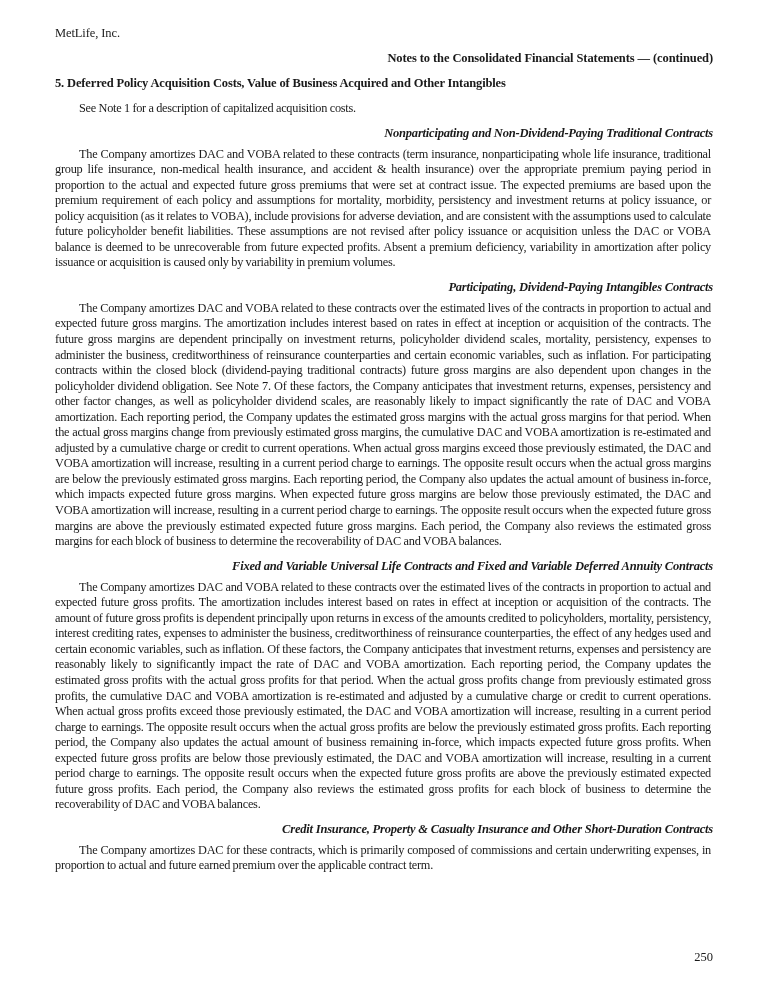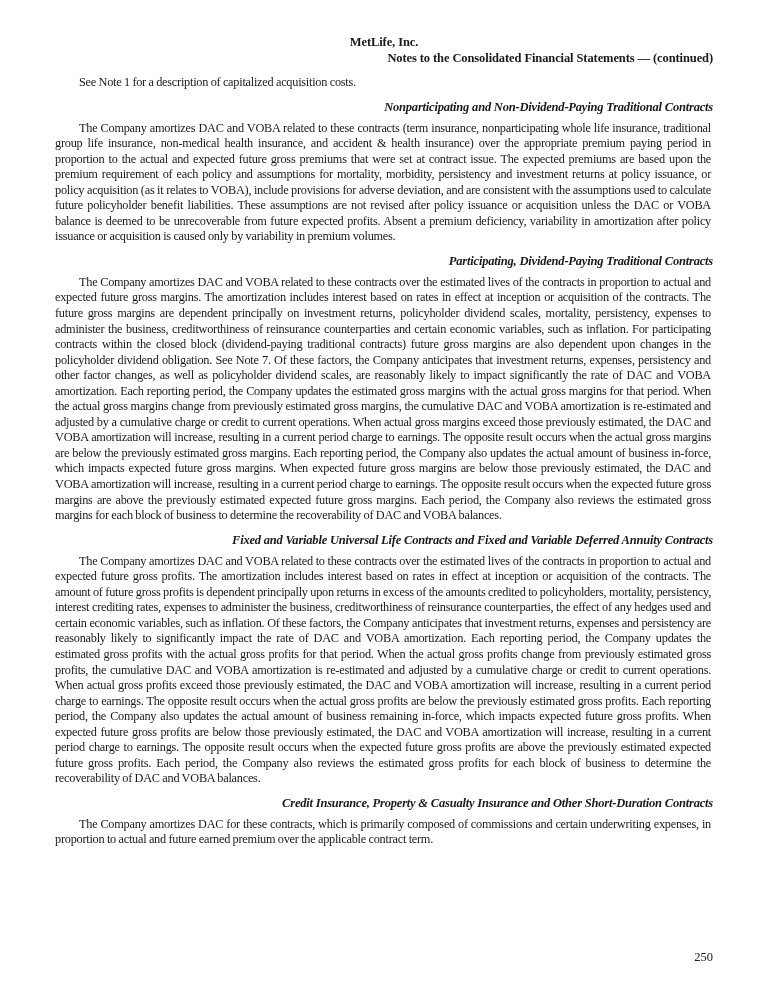--- a/index.html
+++ b/index.html
@@ -17,24 +17,23 @@
     }
     .page {
       position: absolute;
       left: 55px;
       top: 0;
       width: 658px;
     }
     .company-title {
       position: absolute;
       left: 0;
-      top: 35px;
+      top: 26px;
       width: 658px;
-      text-align: center;
-      font-weight: bold;
+      font-weight: normal;
       font-size: 12.5px;
       letter-spacing: -0.1px;
     }
     .notes-title {
       position: absolute;
       left: 0;
       top: 51px;
       width: 658px;
       text-align: right;
       font-weight: bold;
@@ -86,26 +85,27 @@
     }
   </style>
 </head>
 <body>
 
 <div class="page">
   <div class="company-title">MetLife, Inc.</div>
   <div class="notes-title">Notes to the Consolidated Financial Statements — (continued)</div>
 
   <div class="flow">
+    <div class="section-title">5. Deferred Policy Acquisition Costs, Value of Business Acquired and Other Intangibles</div>
     <p class="para intro">See Note 1 for a description of capitalized acquisition costs.</p>
 
     <div class="subhead">Nonparticipating and Non-Dividend-Paying Traditional Contracts</div>
     <p class="para">The Company amortizes DAC and VOBA related to these contracts (term insurance, nonparticipating whole life insurance, traditional group life insurance, non-medical health insurance, and accident &amp; health insurance) over the appropriate premium paying period in proportion to the actual and expected future gross premiums that were set at contract issue. The expected premiums are based upon the premium requirement of each policy and assumptions for mortality, morbidity, persistency and investment returns at policy issuance, or policy acquisition (as it relates to VOBA), include provisions for adverse deviation, and are consistent with the assumptions used to calculate future policyholder benefit liabilities. These assumptions are not revised after policy issuance or acquisition unless the DAC or VOBA balance is deemed to be unrecoverable from future expected profits. Absent a premium deficiency, variability in amortization after policy issuance or acquisition is caused only by variability in premium volumes.</p>
 
-    <div class="subhead">Participating, Dividend-Paying Traditional Contracts</div>
+    <div class="subhead">Participating, Dividend-Paying Intangibles Contracts</div>
     <p class="para">The Company amortizes DAC and VOBA related to these contracts over the estimated lives of the contracts in proportion to actual and expected future gross margins. The amortization includes interest based on rates in effect at inception or acquisition of the contracts. The future gross margins are dependent principally on investment returns, policyholder dividend scales, mortality, persistency, expenses to administer the business, creditworthiness of reinsurance counterparties and certain economic variables, such as inflation. For participating contracts within the closed block (dividend-paying traditional contracts) future gross margins are also dependent upon changes in the policyholder dividend obligation. See Note 7. Of these factors, the Company anticipates that investment returns, expenses, persistency and other factor changes, as well as policyholder dividend scales, are reasonably likely to impact significantly the rate of DAC and VOBA amortization. Each reporting period, the Company updates the estimated gross margins with the actual gross margins for that period. When the actual gross margins change from previously estimated gross margins, the cumulative DAC and VOBA amortization is re-estimated and adjusted by a cumulative charge or credit to current operations. When actual gross margins exceed those previously estimated, the DAC and VOBA amortization will increase, resulting in a current period charge to earnings. The opposite result occurs when the actual gross margins are below the previously estimated gross margins. Each reporting period, the Company also updates the actual amount of business in-force, which impacts expected future gross margins. When expected future gross margins are below those previously estimated, the DAC and VOBA amortization will increase, resulting in a current period charge to earnings. The opposite result occurs when the expected future gross margins are above the previously estimated expected future gross margins. Each period, the Company also reviews the estimated gross margins for each block of business to determine the recoverability of DAC and VOBA balances.</p>
 
     <div class="subhead">Fixed and Variable Universal Life Contracts and Fixed and Variable Deferred Annuity Contracts</div>
     <p class="para">The Company amortizes DAC and VOBA related to these contracts over the estimated lives of the contracts in proportion to actual and expected future gross profits. The amortization includes interest based on rates in effect at inception or acquisition of the contracts. The amount of future gross profits is dependent principally upon returns in excess of the amounts credited to policyholders, mortality, persistency, interest crediting rates, expenses to administer the business, creditworthiness of reinsurance counterparties, the effect of any hedges used and certain economic variables, such as inflation. Of these factors, the Company anticipates that investment returns, expenses and persistency are reasonably likely to significantly impact the rate of DAC and VOBA amortization. Each reporting period, the Company updates the estimated gross profits with the actual gross profits for that period. When the actual gross profits change from previously estimated gross profits, the cumulative DAC and VOBA amortization is re-estimated and adjusted by a cumulative charge or credit to current operations. When actual gross profits exceed those previously estimated, the DAC and VOBA amortization will increase, resulting in a current period charge to earnings. The opposite result occurs when the actual gross profits are below the previously estimated gross profits. Each reporting period, the Company also updates the actual amount of business remaining in-force, which impacts expected future gross profits. When expected future gross profits are below those previously estimated, the DAC and VOBA amortization will increase, resulting in a current period charge to earnings. The opposite result occurs when the expected future gross profits are above the previously estimated expected future gross profits. Each period, the Company also reviews the estimated gross profits for each block of business to determine the recoverability of DAC and VOBA balances.</p>
 
     <div class="subhead">Credit Insurance, Property &amp; Casualty Insurance and Other Short-Duration Contracts</div>
     <p class="para">The Company amortizes DAC for these contracts, which is primarily composed of commissions and certain underwriting expenses, in proportion to actual and future earned premium over the applicable contract term.</p>
   </div>
 
   <div class="page-number">250</div>

